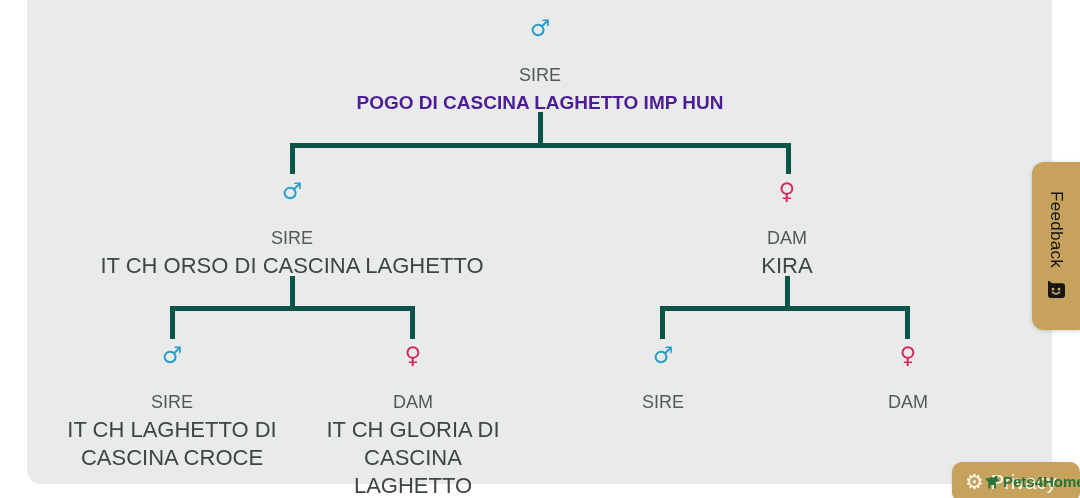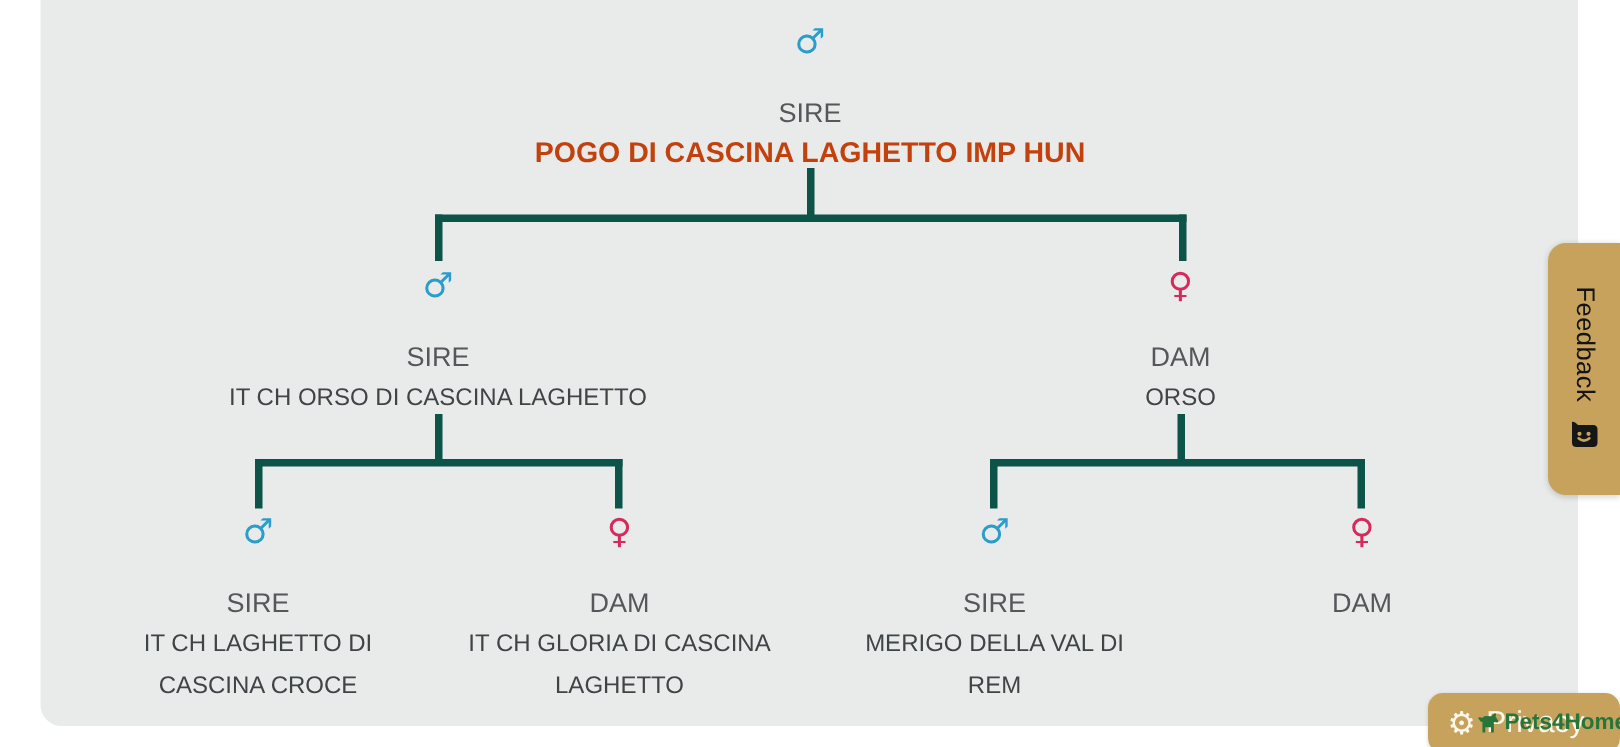--- a/index.html
+++ b/index.html
@@ -6,22 +6,22 @@
   .stage{position:relative;width:1080px;height:498px;background:#ffffff;overflow:hidden;
          font-family:"Liberation Sans",sans-serif;}
   .card{position:absolute;left:27px;top:0;width:1025px;height:484px;
         background:#e9ebeb;border-radius:0 0 14px 14px;}
   
   .node{position:absolute;text-align:center;transform:translateX(-50%);}
   .sym{display:block;font-family:"DejaVu Sans",sans-serif;font-size:23px;line-height:24px;font-weight:bold;}
   .sym.male{color:#2a9dcb;}
   .sym.female{color:#d42a5c;}
   .lbl{display:block;font-size:18px;line-height:22px;color:#54585a;margin-top:24px;}
-  .nm{display:block;font-size:16px;line-height:28px;color:#3f4447;margin-top:3px;}
-  .node.root .nm{color:#c2410c;font-weight:bold;font-size:19px;}
+  .nm{display:block;font-size:22px;line-height:28px;color:#3f4447;margin-top:3px;}
+  .node.root .nm{color:#4c1d95;font-weight:bold;font-size:19px;}
   .node.gen1{width:420px;}
   .node.leaf{width:210px;}
   
   .line{position:absolute;background:#0c5348;}
   
   .feedback-tab{position:absolute;right:0;top:162px;width:48px;height:168px;
         background:#c7a25d;border-radius:12px 0 0 12px;cursor:pointer;
         display:flex;flex-direction:column;align-items:center;justify-content:center;gap:13px;
         box-shadow:0 1px 4px rgba(0,0,0,.18);}
   .feedback-text{writing-mode:vertical-rl;font-size:17px;color:#141414;letter-spacing:.3px;}
@@ -63,37 +63,36 @@
   </div>
 
   <div class="node gen1" style="left:292px;top:179px;">
     <span class="sym male">♂</span>
     <span class="lbl">SIRE</span>
     <span class="nm">IT CH ORSO DI CASCINA LAGHETTO</span>
   </div>
   <div class="node gen1" style="left:787px;top:179px;width:300px;">
     <span class="sym female">♀</span>
     <span class="lbl">DAM</span>
-    <span class="nm">ORSO</span>
+    <span class="nm">KIRA</span>
   </div>
 
   <div class="node leaf" style="left:172px;top:343px;">
     <span class="sym male">♂</span>
     <span class="lbl">SIRE</span>
     <span class="nm">IT CH LAGHETTO DI CASCINA CROCE</span>
   </div>
   <div class="node leaf" style="left:413px;top:343px;">
     <span class="sym female">♀</span>
     <span class="lbl">DAM</span>
     <span class="nm">IT CH GLORIA DI CASCINA LAGHETTO</span>
   </div>
   <div class="node leaf" style="left:663px;top:343px;">
     <span class="sym male">♂</span>
     <span class="lbl">SIRE</span>
-    <span class="nm">MERIGO DELLA VAL DI REM</span>
   </div>
   <div class="node leaf" style="left:908px;top:343px;">
     <span class="sym female">♀</span>
     <span class="lbl">DAM</span>
   </div>
 
   <div class="feedback-tab">
     <span class="feedback-text">Feedback</span>
     <span class="feedback-icon">
       <svg width="20" height="20" viewBox="0 0 20 20">

